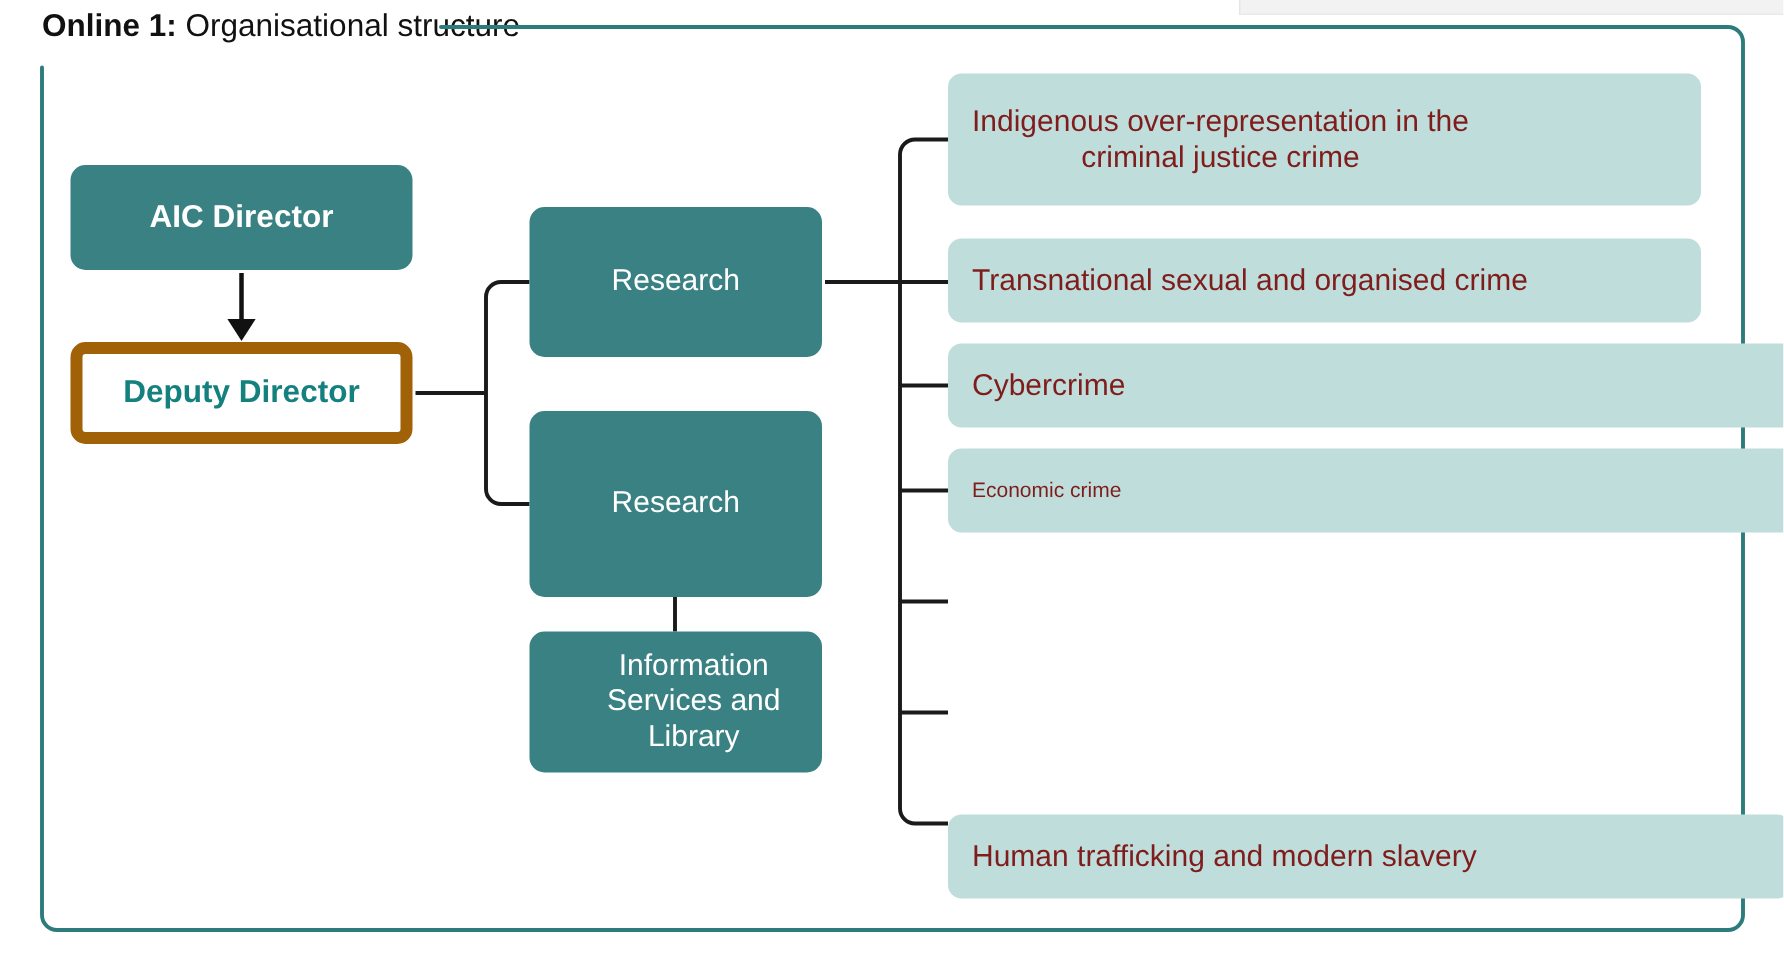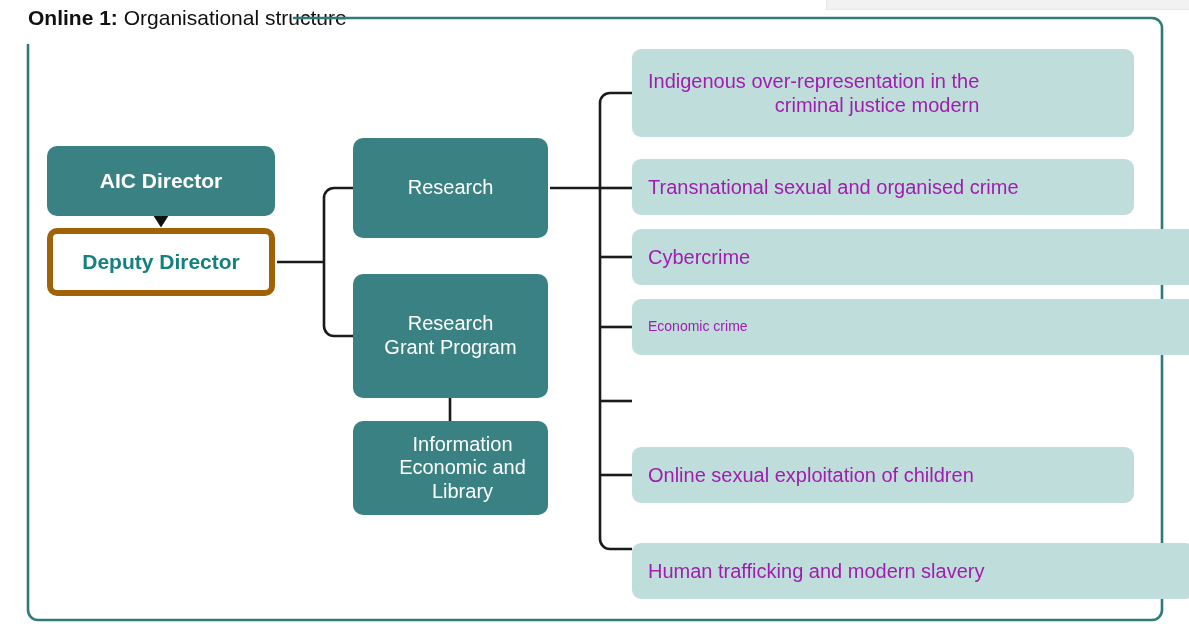--- a/index.html
+++ b/index.html
@@ -78,38 +78,37 @@
     border-radius: 10px;
     line-height: 1.18;
   }
   .node-solid {
     background: #3a8183;
     color: #ffffff;
   }
   .node-outline {
     background: #ffffff;
     color: #15817e;
-    border: 6px solid #a16207;
+    border: 8px solid #a16207;
     font-weight: bold;
   }
   .node-bold {
     font-weight: bold;
-    margin-top: 36px;
   }
 
   .node-pill {
     position: absolute;
     box-sizing: border-box;
     display: flex;
     align-items: center;
     justify-content: flex-start;
-    text-align: right;
+    text-align: center;
     border-radius: 9px;
     background: #bfdedb;
-    color: #a21caf;
+    color: #7f1d1d;
     padding: 0 16px;
     line-height: 1.22;
   }
 
   
   #n-director      { left: 47px;  top: 110px; width: 228px; height: 70px;  font-size: 21px; }
   #n-deputy        { left: 47px;  top: 228px; width: 228px; height: 68px;  font-size: 21px; }
   #n-research      { left: 353px; top: 138px; width: 195px; height: 100px; font-size: 20px; }
   #n-grant         { left: 353px; top: 274px; width: 195px; height: 124px; font-size: 20px; }
   #n-library       { left: 353px; top: 421px; width: 195px; height: 94px; font-size: 20px; padding-left: 24px; }
@@ -171,53 +170,49 @@
     <span>Deputy Director</span>
   </div>
 
   <div class="node node-solid" id="n-research">
     <span>Research</span>
   </div>
 
   <div class="node node-solid" id="n-grant">
     <div>
       <div>Research</div>
-      <div>Grant Program</div>
     </div>
   </div>
 
   <div class="node node-solid" id="n-library">
     <div>
       <div>Information</div>
-      <div>Economic and</div>
+      <div>Services and</div>
       <div>Library</div>
     </div>
   </div>
 
   <div class="node-pill" id="p-0">
     <div>
       <div>Indigenous over-representation in the</div>
-      <div>criminal justice modern</div>
+      <div>criminal justice crime</div>
     </div>
   </div>
 
   <div class="node-pill" id="p-1">
     <span>Transnational sexual and organised crime</span>
   </div>
 
   <div class="node-pill" id="p-2">
     <span>Cybercrime</span>
   </div>
 
   <div class="node-pill" id="p-3">
     <span>Economic crime</span>
   </div>
 
 
-  <div class="node-pill" id="p-5">
-    <span>Online sexual exploitation of children</span>
-  </div>
 
   <div class="node-pill" id="p-6">
     <span>Human trafficking and modern slavery</span>
   </div>
 
 </div>
 
 </body></html>

